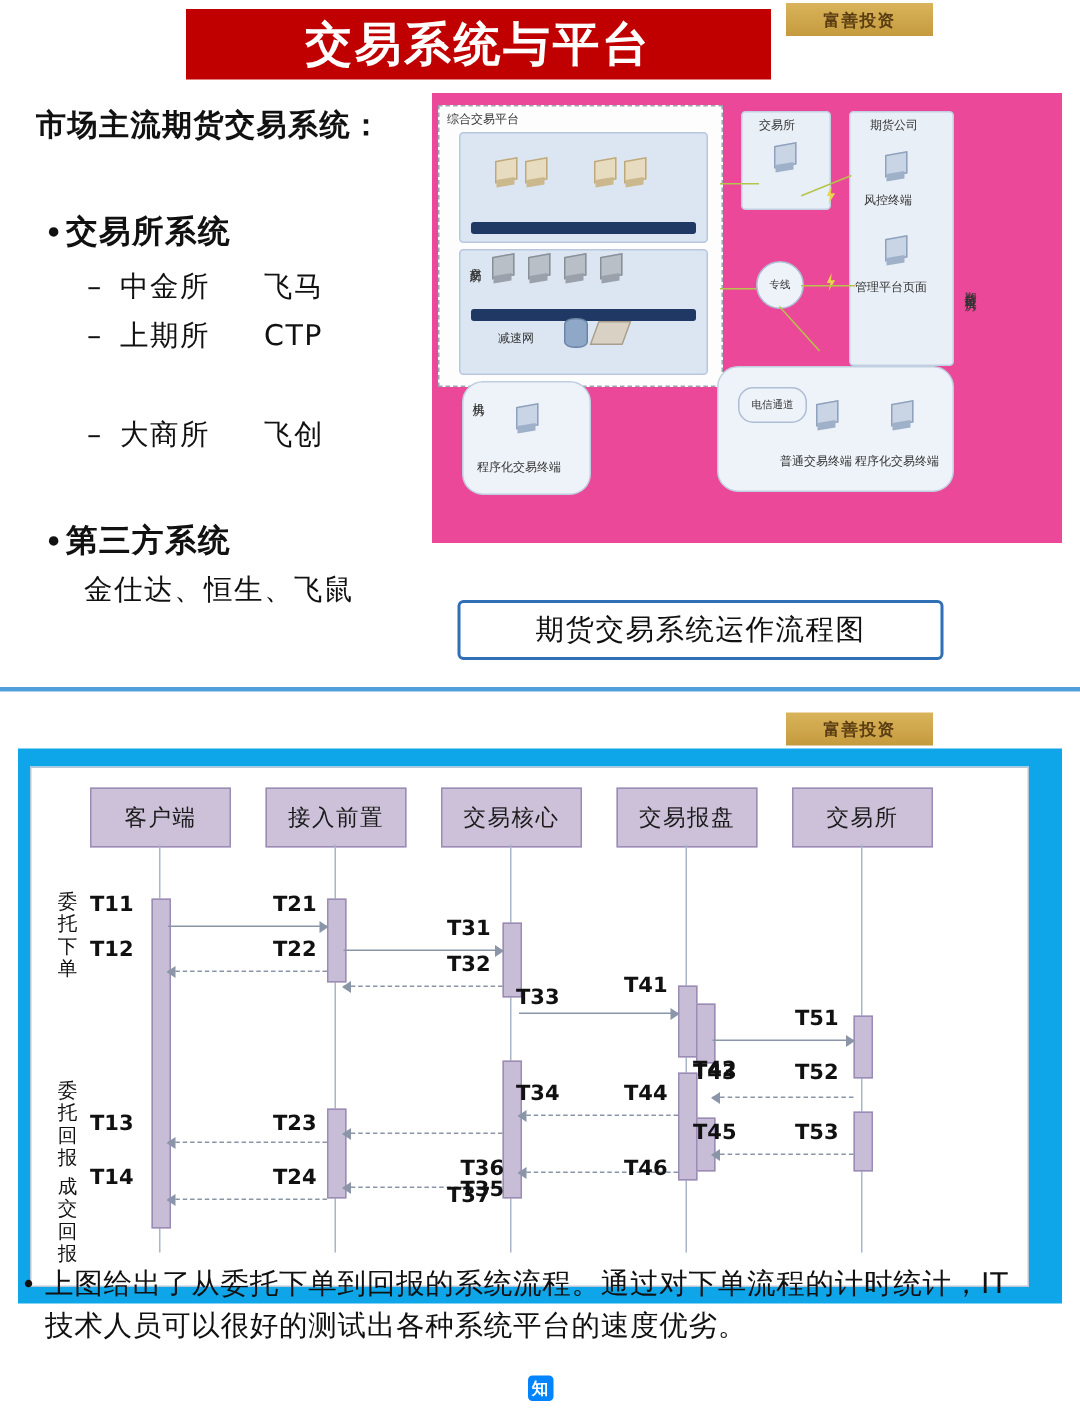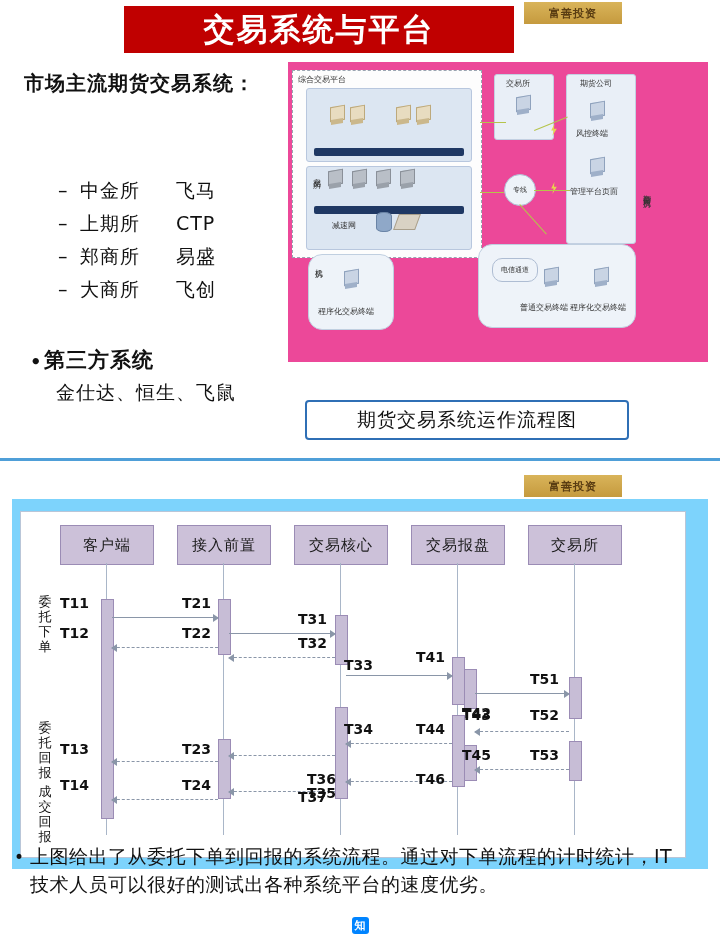--- a/index.html
+++ b/index.html
@@ -244,21 +244,21 @@
   }
 
   
   #slide2 { top: 458px; height: 482px; border-top: 3px solid #4f9fd8; }
   .seq {
     position: absolute;
     left: 12px;
     top: 38px;
     width: 696px;
     height: 370px;
-    background: #7dd3fc;
+    background: #0ea5e9;
   }
   .seq-frame {
     position: absolute;
     left: 8px; top: 12px;
     width: 664px; height: 345px;
     border: 1px solid #b9c6d8;
     background: #fff;
   }
   .actor {
     position: absolute;
@@ -372,29 +372,29 @@
 <div class="slide" id="slide1">
 
   <div class="brand-tag" id="brand1">富善投资</div>
 
   <div class="banner-title">
     <span>交易系统与平台</span>
   </div>
 
   <div class="s1-heading">市场主流期货交易系统：</div>
 
+  <div class="bullet" id="b1">
+    <span class="dot">•</span><span>交易所系统</span>
+  </div>
 
   <div class="sub-item" id="si1">
     <span class="dash">–</span><span class="name">中金所</span><span>飞马</span>
   </div>
   <div class="sub-item" id="si2">
     <span class="dash">–</span><span class="name">上期所</span><span>CTP</span>
-  </div>
-  <div class="sub-item" id="si3">
-    <span class="dash">–</span><span class="name">郑商所</span><span>易盛</span>
   </div>
   <div class="sub-item" id="si4">
     <span class="dash">–</span><span class="name">大商所</span><span>飞创</span>
   </div>
 
   <div class="bullet" id="b2">
     <span class="dot">•</span><span>第三方系统</span>
   </div>
   <div class="third-party-list">金仕达、恒生、飞鼠</div>
 

